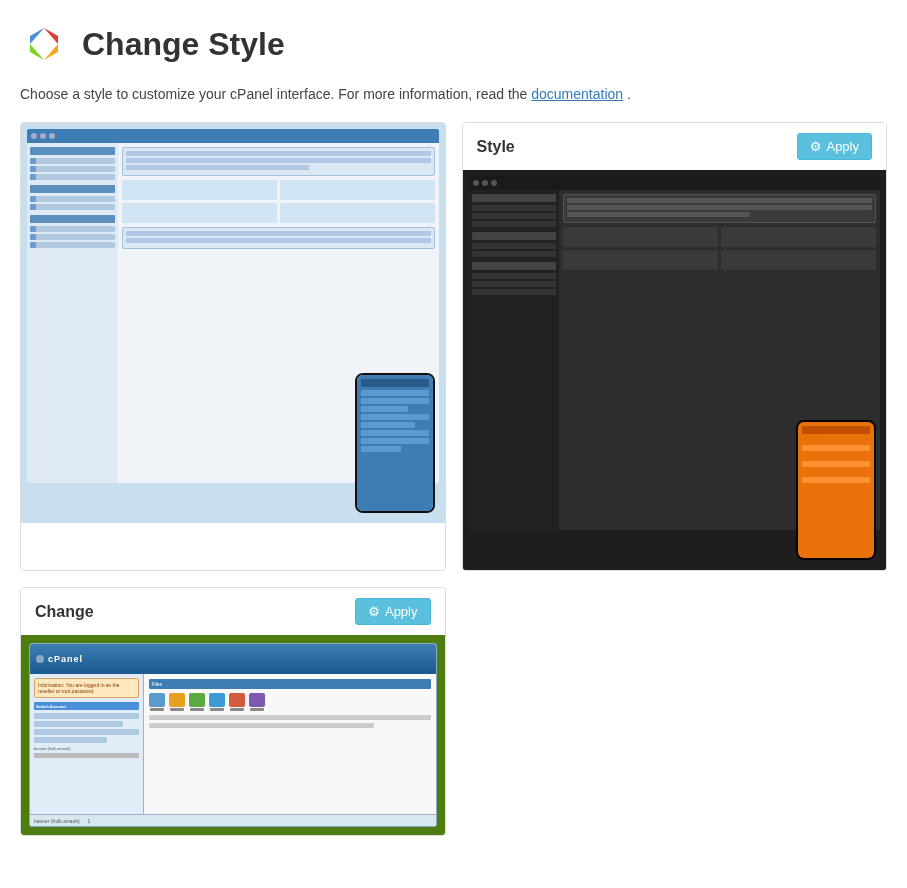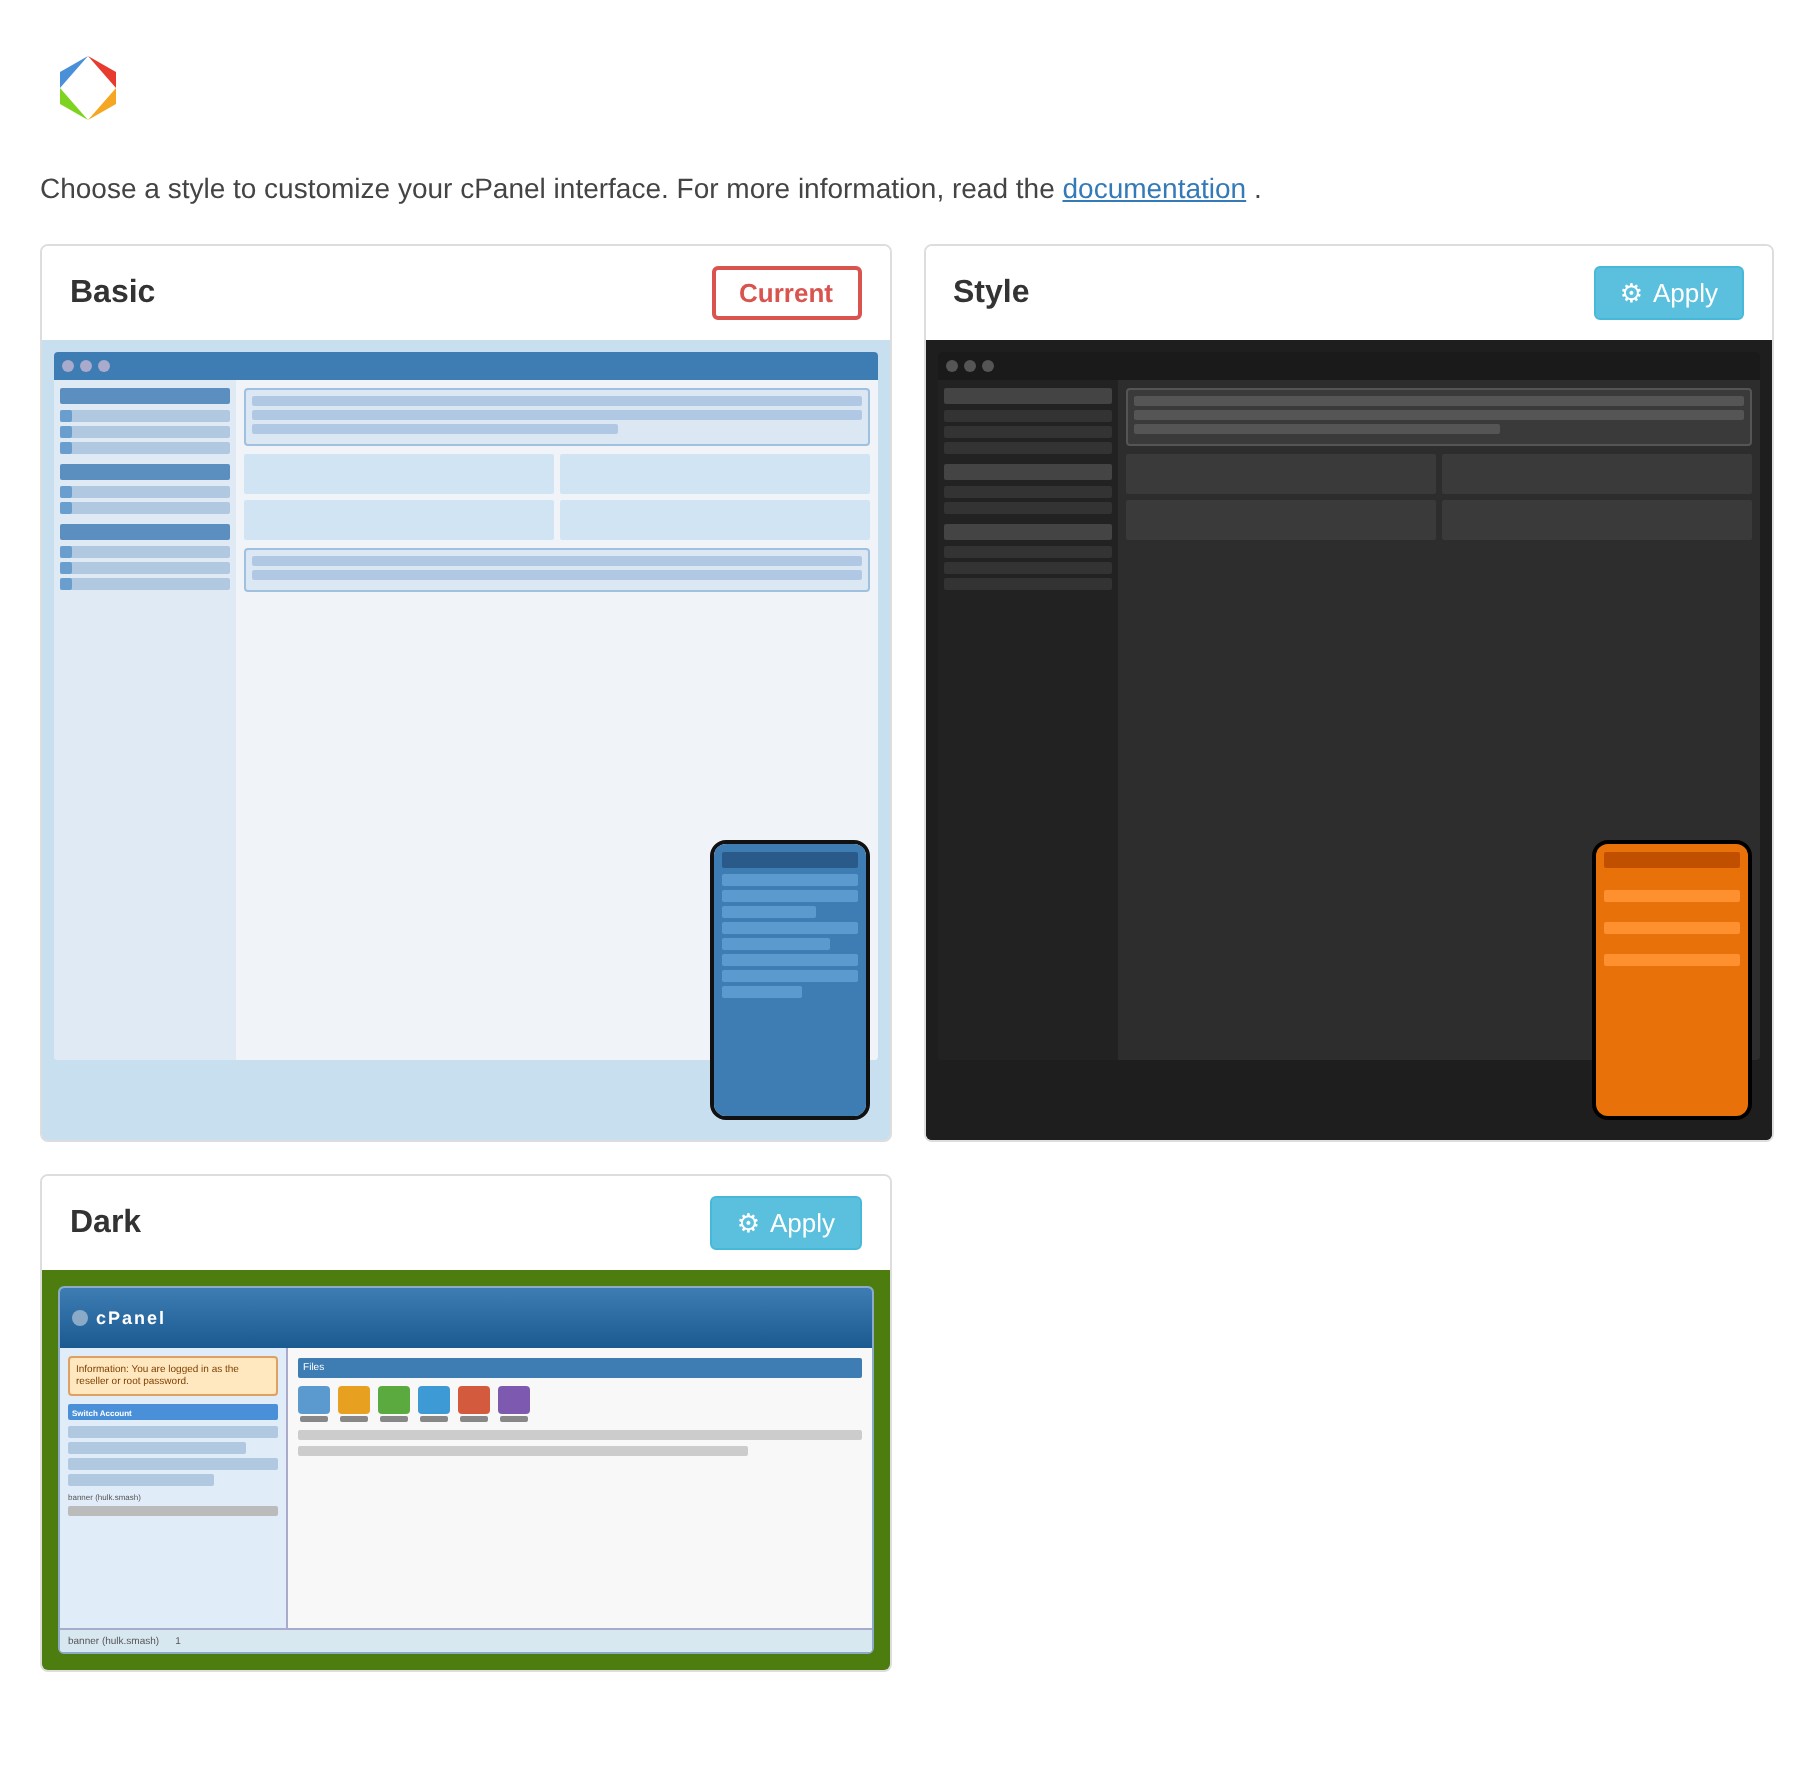--- a/index.html
+++ b/index.html
@@ -416,35 +416,32 @@
     <polygon points="24,2 44,13 44,35 24,46 4,35 4,13" fill="none" stroke="none"></polygon>
 
     <path d="M24 8 L38 16 L38 24 Z" fill="#e63b2e"></path>
     <path d="M38 24 L38 32 L24 40 Z" fill="#f5a623"></path>
     <path d="M24 40 L10 32 L10 24 Z" fill="#7ed321"></path>
     <path d="M10 24 L10 16 L24 8 Z" fill="#4a90d9"></path>
     <path d="M24 8 L38 24 L24 40 L10 24 Z" fill="none" stroke="none"></path>
 
     <path d="M24 14 L32 20 L28 28 L20 28 L16 20 Z" fill="#fff" opacity="0.15"></path>
   </svg>
+  <span class="page-title">Change Style</span>
 </div>
 
 <p class="description">
   <span>Choose a style to customize your cPanel interface. For more information, read the </span>
   <a href="#">documentation</a>
   <span>.</span>
 </p>
 
 <div class="styles-grid">
 
   <div class="style-card">
-    <div class="style-card-header">
-      <span class="style-name">Basic</span>
-      <span class="current-badge">Current</span>
-    </div>
     <div class="style-preview basic-preview">
       <div class="mockup-basic">
         <div class="mockup-basic-desktop">
           <div class="mockup-basic-desktop-bar">
             <div class="dot"></div>
               <div class="dot"></div>
               <div class="dot"></div>
           </div>
           <div class="mockup-basic-content">
             <div class="mockup-sidebar">
@@ -586,21 +583,21 @@
             <div style="height:6px;background:#ff9030;border-radius:1px;margin-bottom:2px"></div>
             <div style="height:6px;background:#e8710a;border-radius:1px;margin-bottom:2px"></div>
           </div>
         </div>
       </div>
     </div>
   </div>
 
   <div class="style-card retro-card">
     <div class="style-card-header">
-      <span class="style-name">Dark</span>
+      <span class="style-name">Change</span>
       <button class="apply-btn">
         <span>⚙</span>
         <span>Apply</span>
       </button>
     </div>
     <div class="style-preview retro-preview" style="height:200px">
       <div class="mockup-retro">
         <div class="mockup-retro-window">
           <div class="mockup-retro-titlebar">
             <div class="mockup-retro-dots"></div>

